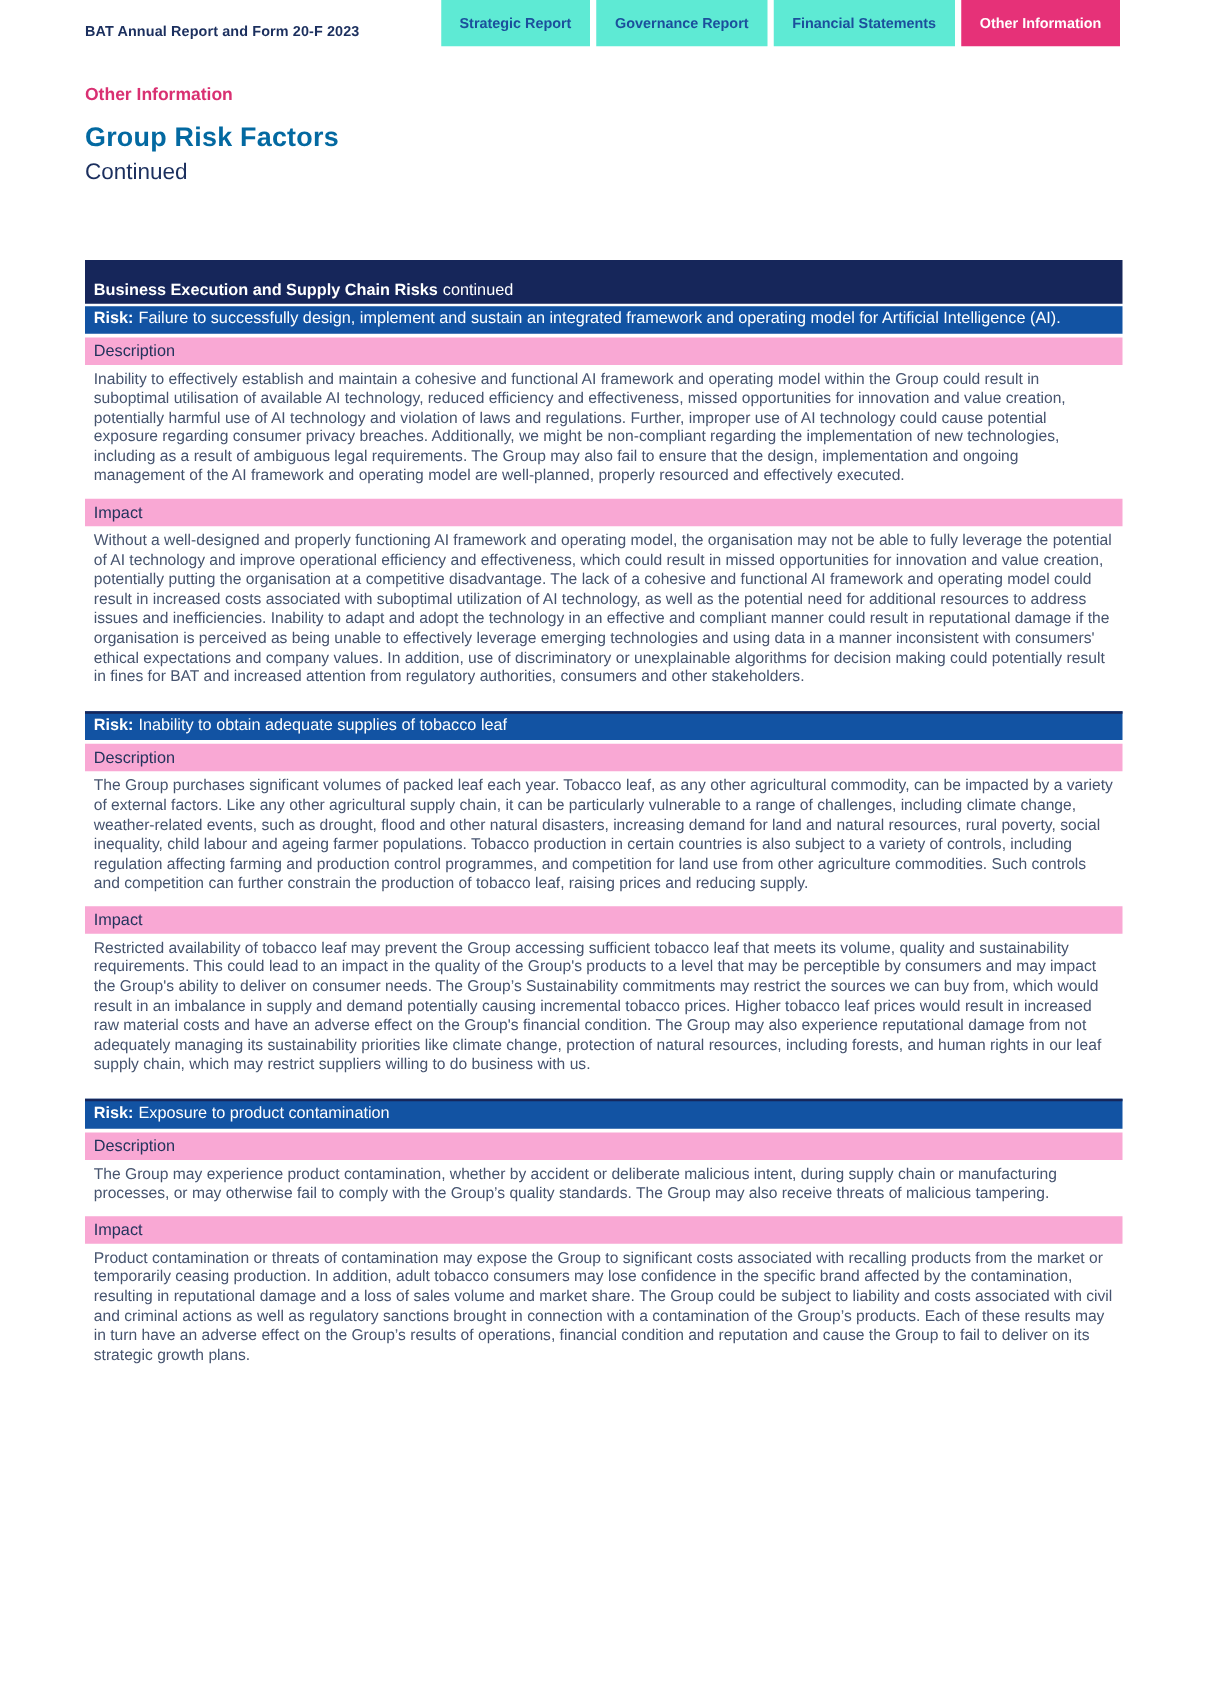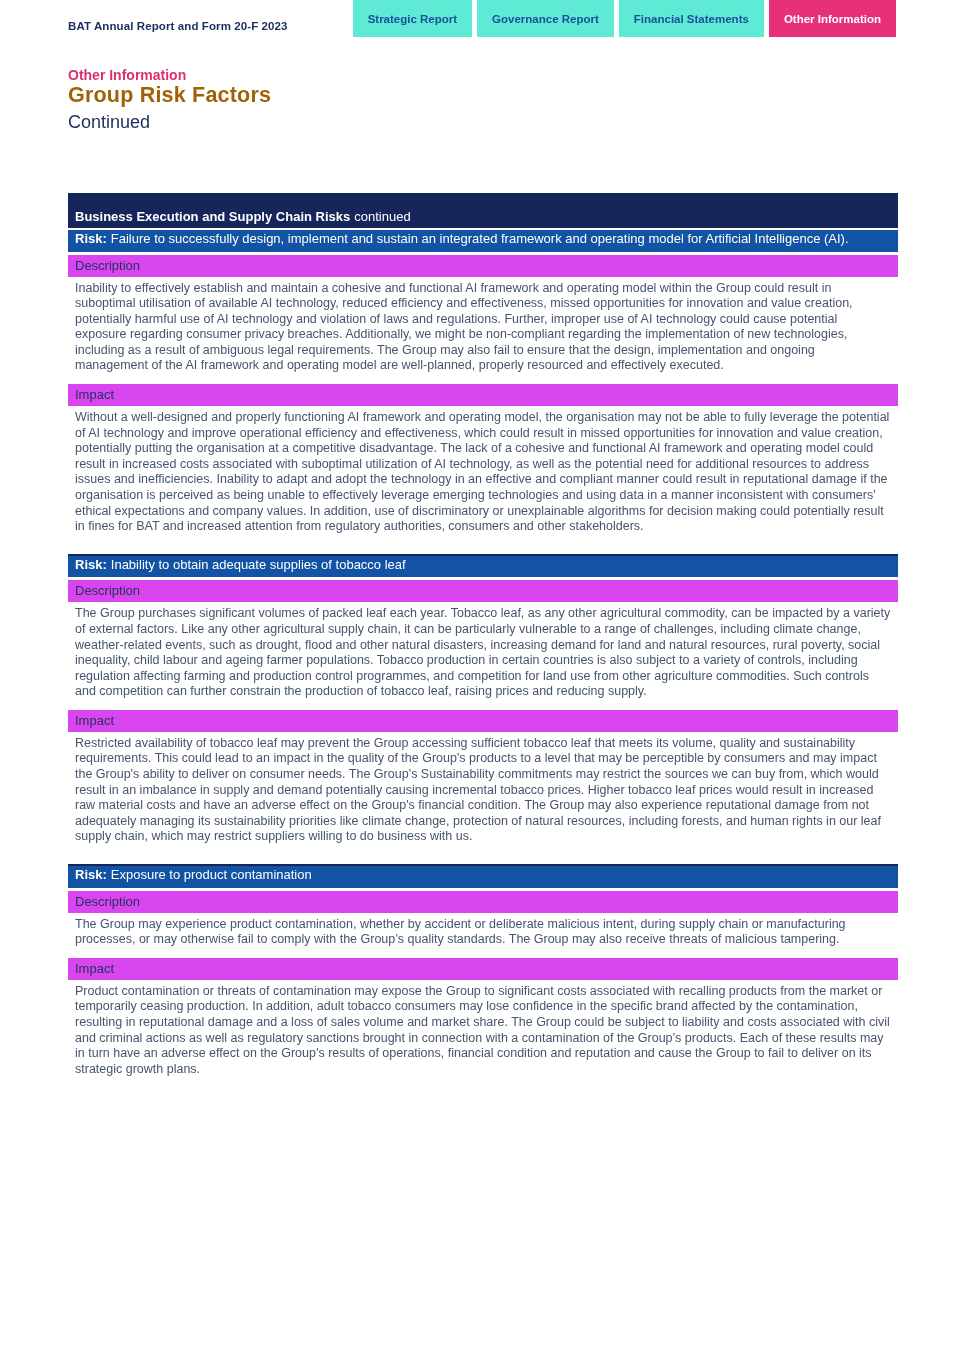--- a/index.html
+++ b/index.html
@@ -50,23 +50,24 @@
   }
   
   .content { margin: 0 68px; width: 830px; }
   .eyebrow {
     margin-top: 30px;
     font-size: 14px;
     font-weight: bold;
     color: #d93072;
   }
   .page-title {
+    margin-top: 15px;
     font-size: 21.5px;
     font-weight: bold;
-    color: #a16207;
+    color: #0369a1;
     letter-spacing: .2px;
   }
   .page-subtitle {
     margin-top: 4px;
     font-size: 18px;
     font-weight: normal;
     color: #1b2f5e;
   }
   
   .sections { margin-top: 60px; }
@@ -84,21 +85,21 @@
     color: #ffffff;
     font-size: 13px;
     line-height: 17.5px;
     padding: 0 7px 4px 7px;
     margin-top: 2px;
     border-top: 2px solid #16265a;
   }
   .section:first-child .risk-bar { border-top: none; }
   .risk-bar .risk-prefix { font-weight: bold; margin-right: 4px; }
   .label-bar {
-    background: #d946ef;
+    background: #f9a8d4;
     color: #22335c;
     font-size: 13px;
     padding: 3px 7px 4px 7px;
     margin-top: 3px;
   }
   .label-bar.impact { margin-top: 10px; }
   .body-text {
     color: #46546f;
     font-size: 12.5px;
     line-height: 15.6px;

